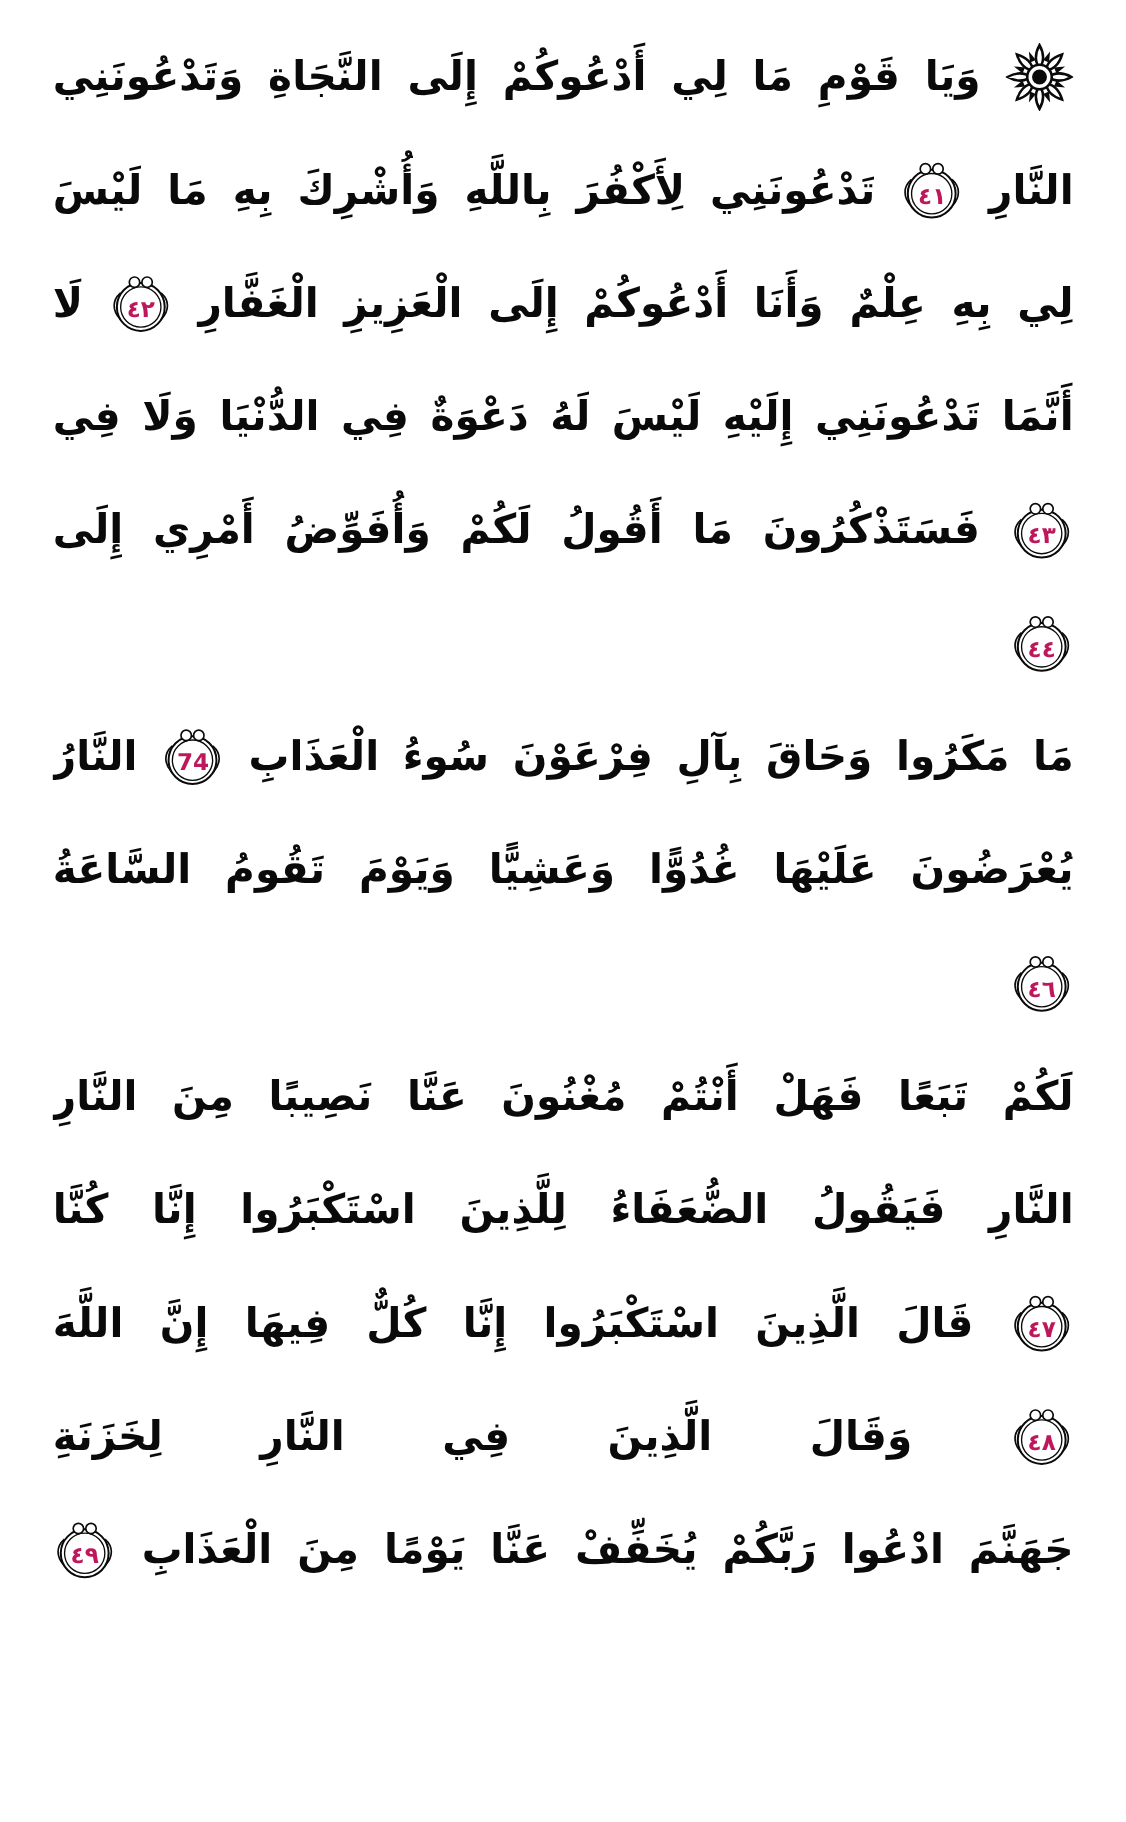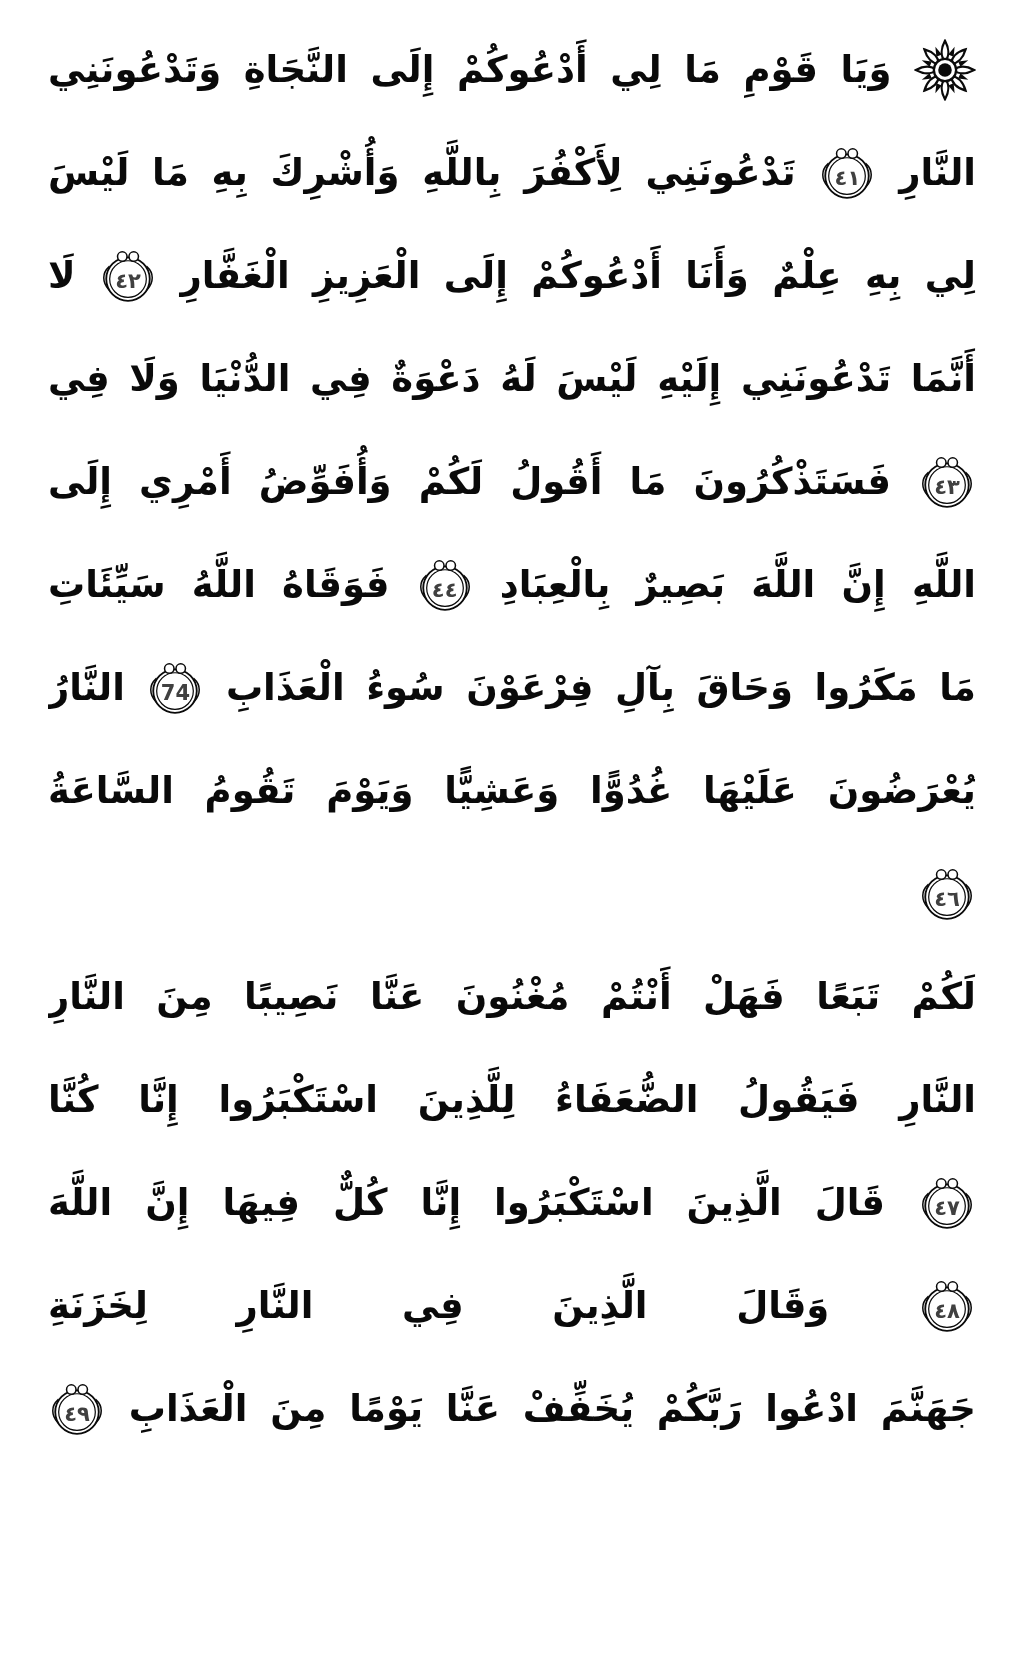--- a/index.html
+++ b/index.html
@@ -52,21 +52,21 @@
   }
   .ayah-num {
     position: absolute;
     left: 0; right: 0; top: 0; bottom: 0;
     display: flex;
     align-items: center;
     justify-content: center;
     font-family: "DejaVu Sans", sans-serif;
     font-size: 21px;
     font-weight: 700;
-    color: #404040;
+    color: #be185d;
     transform: translateY(5px);
   }
   .rub-marker {
     display: inline-block;
     width: 62px;
     height: 62px;
     vertical-align: -19px;
     line-height: normal;
   }
   .rub-marker svg {
@@ -117,28 +117,28 @@
           </svg><span class="ayah-num">٤٢</span></span> <span class="ayah-text">لَا جَرَمَ</span></div>
       <div class="line"><span class="ayah-text">أَنَّمَا تَدْعُونَنِي إِلَيْهِ لَيْسَ لَهُ دَعْوَةٌ فِي الدُّنْيَا وَلَا فِي الْآخِرَةِ</span></div>
       <div class="line"><span class="ayah-marker"><svg viewBox="0 0 76 70" xmlns="http://www.w3.org/2000/svg" aria-hidden="true">
             <path d="M13 23 C4 31 4 43 13 53 C17 45 17 31 13 23 Z" fill="#ffffff" stroke="#0a0a0a" stroke-width="2"></path>
             <path d="M63 23 C72 31 72 43 63 53 C59 45 59 31 63 23 Z" fill="#ffffff" stroke="#0a0a0a" stroke-width="2"></path>
             <circle cx="38" cy="39" r="28.5" fill="#ffffff" stroke="#0a0a0a" stroke-width="2.4"></circle>
             <circle cx="38" cy="39" r="24" fill="none" stroke="#0a0a0a" stroke-width="1.6"></circle>
             <circle cx="30.5" cy="9.5" r="6.2" fill="#ffffff" stroke="#0a0a0a" stroke-width="2"></circle>
             <circle cx="45.5" cy="9.5" r="6.2" fill="#ffffff" stroke="#0a0a0a" stroke-width="2"></circle>
           </svg><span class="ayah-num">٤٣</span></span> <span class="ayah-text">فَسَتَذْكُرُونَ مَا أَقُولُ لَكُمْ وَأُفَوِّضُ أَمْرِي إِلَى</span></div>
-      <div class="line"><span class="ayah-text">اللَّهِ إِنَّ اللَّهَ بَصِيرٌ بِالْعِبَادِ</span> <span class="ayah-marker"><svg viewBox="0 0 76 70" xmlns="http://www.w3.org/2000/svg" aria-hidden="true">
+      <div class="line"> <span class="ayah-marker"><svg viewBox="0 0 76 70" xmlns="http://www.w3.org/2000/svg" aria-hidden="true">
             <path d="M13 23 C4 31 4 43 13 53 C17 45 17 31 13 23 Z" fill="#ffffff" stroke="#0a0a0a" stroke-width="2"></path>
             <path d="M63 23 C72 31 72 43 63 53 C59 45 59 31 63 23 Z" fill="#ffffff" stroke="#0a0a0a" stroke-width="2"></path>
             <circle cx="38" cy="39" r="28.5" fill="#ffffff" stroke="#0a0a0a" stroke-width="2.4"></circle>
             <circle cx="38" cy="39" r="24" fill="none" stroke="#0a0a0a" stroke-width="1.6"></circle>
             <circle cx="30.5" cy="9.5" r="6.2" fill="#ffffff" stroke="#0a0a0a" stroke-width="2"></circle>
             <circle cx="45.5" cy="9.5" r="6.2" fill="#ffffff" stroke="#0a0a0a" stroke-width="2"></circle>
-          </svg><span class="ayah-num">٤٤</span></span> <span class="ayah-text">فَوَقَاهُ اللَّهُ سَيِّئَاتِ</span></div>
+          </svg><span class="ayah-num">٤٤</span></span> </div>
       <div class="line"><span class="ayah-text">مَا مَكَرُوا وَحَاقَ بِآلِ فِرْعَوْنَ سُوءُ الْعَذَابِ</span> <span class="ayah-marker"><svg viewBox="0 0 76 70" xmlns="http://www.w3.org/2000/svg" aria-hidden="true">
             <path d="M13 23 C4 31 4 43 13 53 C17 45 17 31 13 23 Z" fill="#ffffff" stroke="#0a0a0a" stroke-width="2"></path>
             <path d="M63 23 C72 31 72 43 63 53 C59 45 59 31 63 23 Z" fill="#ffffff" stroke="#0a0a0a" stroke-width="2"></path>
             <circle cx="38" cy="39" r="28.5" fill="#ffffff" stroke="#0a0a0a" stroke-width="2.4"></circle>
             <circle cx="38" cy="39" r="24" fill="none" stroke="#0a0a0a" stroke-width="1.6"></circle>
             <circle cx="30.5" cy="9.5" r="6.2" fill="#ffffff" stroke="#0a0a0a" stroke-width="2"></circle>
             <circle cx="45.5" cy="9.5" r="6.2" fill="#ffffff" stroke="#0a0a0a" stroke-width="2"></circle>
           </svg><span class="ayah-num">74</span></span> <span class="ayah-text">النَّارُ</span></div>
       <div class="line"><span class="ayah-text">يُعْرَضُونَ عَلَيْهَا غُدُوًّا وَعَشِيًّا وَيَوْمَ تَقُومُ السَّاعَةُ أَدْخِلُوا</span></div>
       <div class="line"> <span class="ayah-marker"><svg viewBox="0 0 76 70" xmlns="http://www.w3.org/2000/svg" aria-hidden="true">

